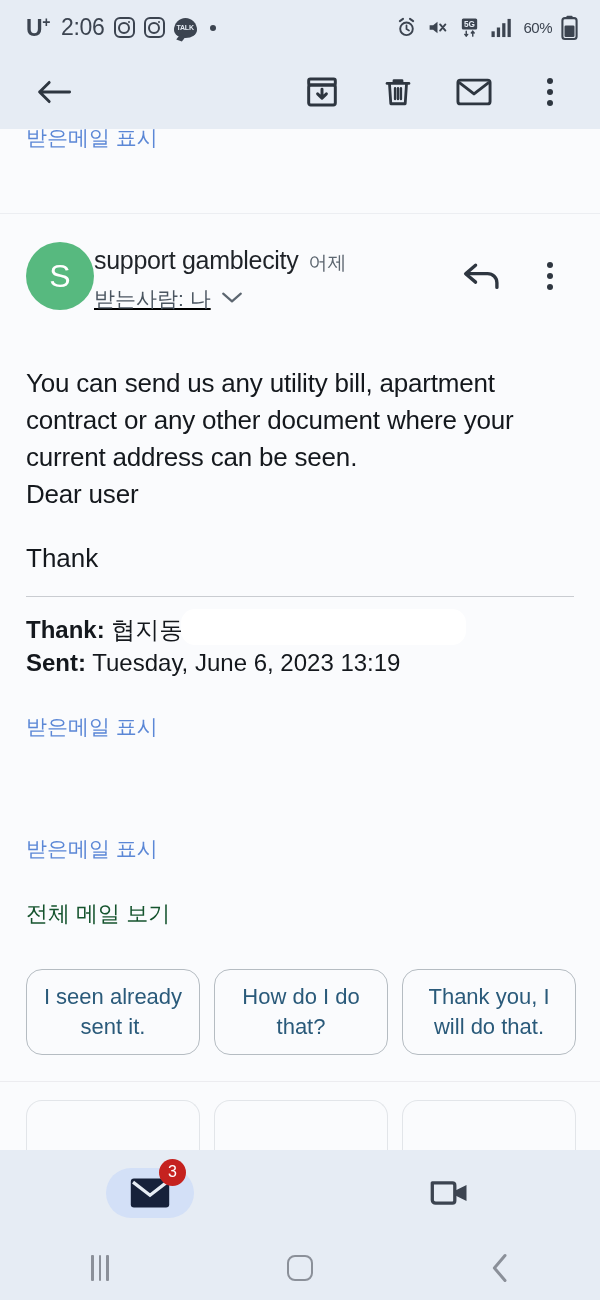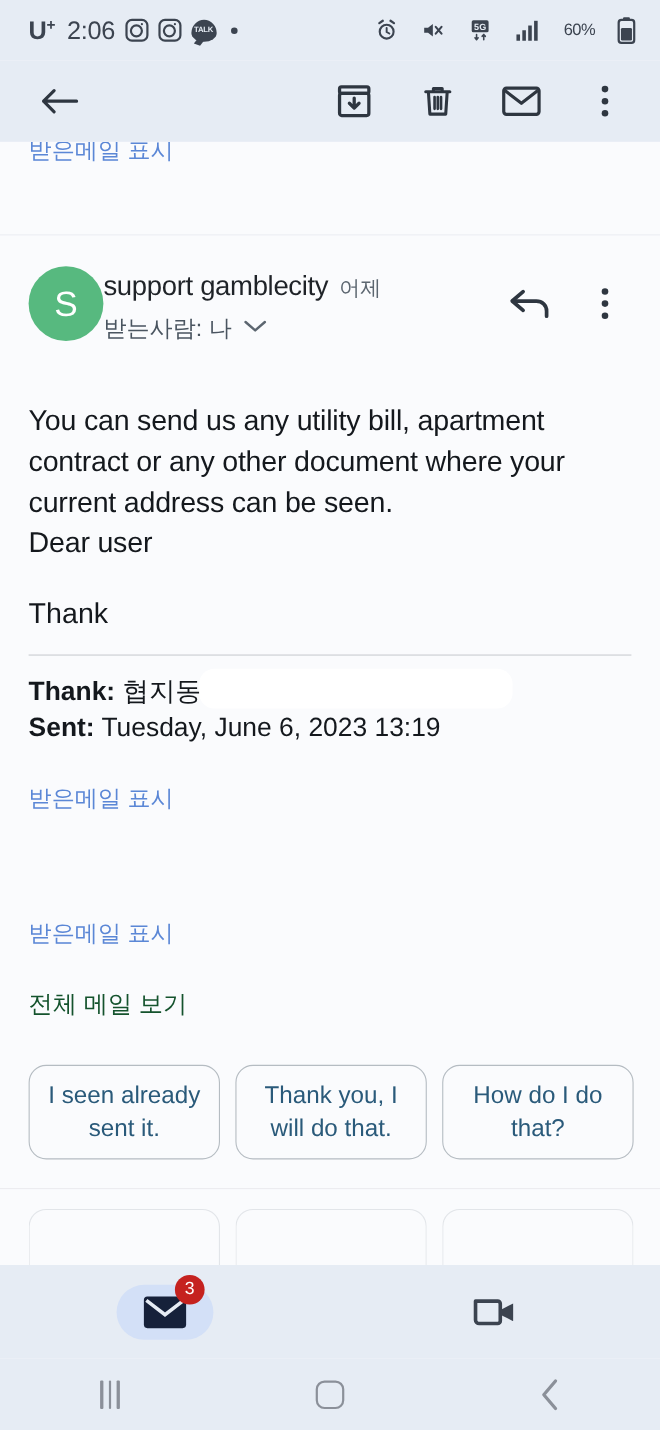--- a/index.html
+++ b/index.html
@@ -13,21 +13,21 @@
   .phone { position: relative; width: 600px; height: 1300px; background: #fafbfd; }
 
   
   .statusbar {
     height: 55px; background: #e6ecf4;
     display: flex; align-items: center; justify-content: space-between;
     padding: 0 22px 0 26px;
     color: #3c4450;
   }
   .sb-left { display: flex; align-items: center; gap: 9px; }
-  .sb-right { display: flex; align-items: center; gap: 20px; }
+  .sb-right { display: flex; align-items: center; gap: 9px; }
   .carrier { font-size: 23px; font-weight: 700; letter-spacing: -0.4px; }
   .carrier sup { font-size: 14px; font-weight: 700; vertical-align: super; }
   .clock { font-size: 23px; font-weight: 400; letter-spacing: -0.3px; margin-left: 2px; text-align: right; }
   .ig-icon { width: 21px; height: 21px; border: 2.4px solid #3c4450; border-radius: 6px;
              position: relative; display: inline-block; }
   .ig-icon::before { content:""; position:absolute; left:50%; top:50%; width:8px; height:8px;
              transform: translate(-50%,-50%); border: 2.2px solid #3c4450; border-radius: 50%; }
   .ig-icon::after { content:""; position:absolute; right:2.2px; top:1.8px; width:2.6px; height:2.6px;
              background:#3c4450; border-radius:50%; }
   .kakao { width: 23px; height: 20px; background: #3c4450; border-radius: 50% 50% 50% 50%/60% 60% 40% 40%;
@@ -66,21 +66,21 @@
   .avatar {
     width: 68px; height: 68px; border-radius: 50%;
     background: #57b97f; color: #fff;
     display: flex; align-items: center; justify-content: center;
     font-size: 32px; font-weight: 400; flex: none;
   }
   .sender-text { flex: 1; padding-top: 4px; }
   .sender-line1 { display: flex; align-items: baseline; }
   .sender-name { font-size: 25px; color: #1f2328; font-weight: 500; letter-spacing: -0.3px; }
   .sender-time { font-size: 19px; color: #5c6670; margin-left: 10px; }
-  .sender-line2 { display: flex; align-items: center; margin-top: 9px; }
+  .sender-line2 { display: flex; align-items: center; margin-top: 9px; text-decoration: underline; }
   .recipient { font-size: 21px; color: #4a5560; }
   .chev { margin-left: 10px; }
   .sender-actions { display: flex; align-items: center; padding-top: 8px; }
   .sender-actions .tb-btn + .tb-btn { margin-left: 16px; }
 
   .body-text {
     padding: 52px 26px 0 26px;
     font-size: 26px; line-height: 37px; color: #14181d;
     letter-spacing: -0.2px;
   }
@@ -293,22 +293,22 @@
       <div class="link-gap"></div>
       <a class="inbox-link">받은메일 표시</a>
     </div>
 
     <div class="view-all">
       <a>전체 메일 보기</a>
     </div>
 
     <div class="chips">
       <div class="chip">I seen already sent it.</div>
+      <div class="chip">How do I do that?</div>
       <div class="chip">Thank you, I will do that.</div>
-      <div class="chip">How do I do that?</div>
     </div>
     <div class="chips-divider"></div>
     <div class="chips-row2">
       <div class="chip-stub"></div>
       <div class="chip-stub"></div>
       <div class="chip-stub"></div>
     </div>
   </div>
 
   <div class="bottom-nav">

